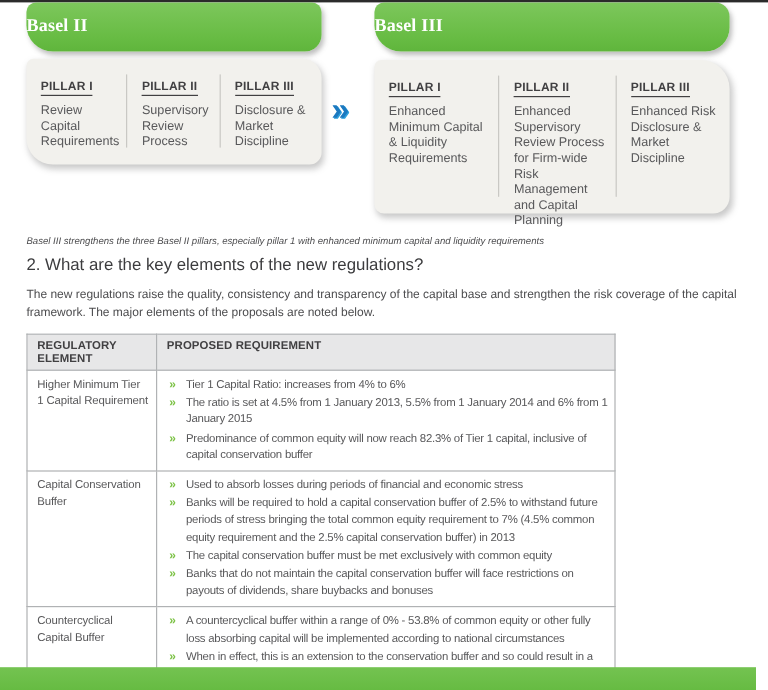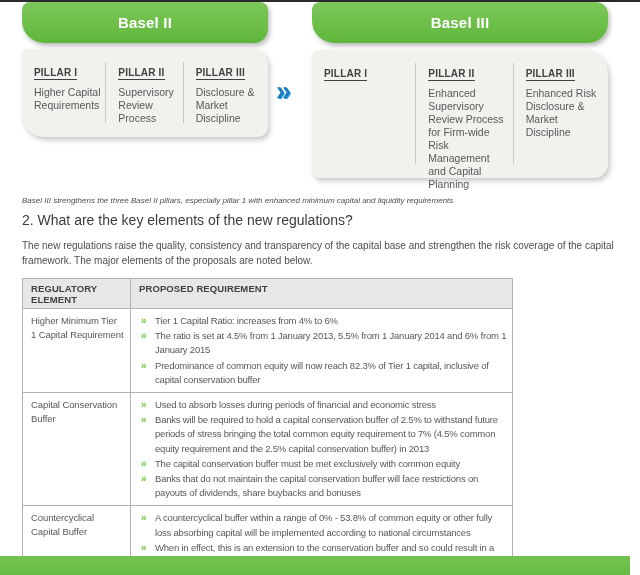--- a/index.html
+++ b/index.html
@@ -3,23 +3,23 @@
 <meta charset="utf-8">
 <style>
   * { margin:0; padding:0; box-sizing:border-box; }
   html,body { background:#fff; }
   body { font-family:"Liberation Sans","DejaVu Sans",sans-serif; color:#414042; }
   .page { position:relative; width:640px; height:575px; background:#fff; overflow:hidden; }
 
   .top-rule { position:absolute; left:0; top:0; width:640px; height:2px; background:#2b2b2b; }
 
   
-  .banner { position:absolute; height:41px; display:flex; align-items:center; justify-content:center;
+  .banner { position:absolute; height:41px; display:flex; align-items:center; 
             background:linear-gradient(180deg,#7dc75c 0%,#68bc44 70%,#5fb53c 100%);
-            box-shadow:2px 3px 4px rgba(110,110,110,.45); }
+            box-shadow:2px 3px 4px rgba(110,110,110,.45);font-family:Liberation Serif, serif; }
   .banner .banner-title { color:#ffffff; font-size:15px; font-weight:bold; letter-spacing:.2px; }
   .banner.b2 { left:22px; top:2px; width:246px; border-radius:8px 8px 14px 22px; }
   .banner.b3 { left:312px; top:2px; width:296px; border-radius:8px 12px 20px 22px; }
 
   
   .pillarbox { position:absolute; background:#f2f1ed; display:flex;
                box-shadow:2px 3px 5px rgba(120,120,120,.40); }
   .pillarbox.b2 { left:22px; top:49px; width:246px; height:88px; border-radius:6px 16px 10px 22px; }
   .pillarbox.b3 { left:312px; top:50px; width:296px; height:128px; border-radius:6px 24px 14px 8px; }
   .pillar-col { padding:13px 4px 0 12px; }
@@ -70,21 +70,21 @@
 
   <div class="top-rule"></div>
 
   <div class="banner b2">
     <span class="banner-title">Basel II</span>
   </div>
 
   <div class="pillarbox b2">
     <div class="pillar-col">
       <span class="pillar-heading">PILLAR I</span>
-      <div class="pillar-text">Higher Capital Requirements</div>
+      <div class="pillar-text">Review Capital Requirements</div>
     </div>
     <div class="pillar-divider"></div>
     <div class="pillar-col">
       <span class="pillar-heading">PILLAR II</span>
       <div class="pillar-text">Supervisory Review Process</div>
     </div>
     <div class="pillar-divider"></div>
     <div class="pillar-col">
       <span class="pillar-heading">PILLAR III</span>
       <div class="pillar-text">Disclosure &amp; Market Discipline</div>
@@ -93,20 +93,21 @@
 
   <div class="arrow">»</div>
 
   <div class="banner b3">
     <span class="banner-title">Basel III</span>
   </div>
 
   <div class="pillarbox b3">
     <div class="pillar-col">
       <span class="pillar-heading">PILLAR I</span>
+      <div class="pillar-text">Enhanced Minimum Capital &amp; Liquidity Requirements</div>
     </div>
     <div class="pillar-divider"></div>
     <div class="pillar-col">
       <span class="pillar-heading">PILLAR II</span>
       <div class="pillar-text">Enhanced Supervisory Review Process for Firm-wide Risk Management and Capital Planning</div>
     </div>
     <div class="pillar-divider"></div>
     <div class="pillar-col">
       <span class="pillar-heading">PILLAR III</span>
       <div class="pillar-text">Enhanced Risk Disclosure &amp; Market Discipline</div>

